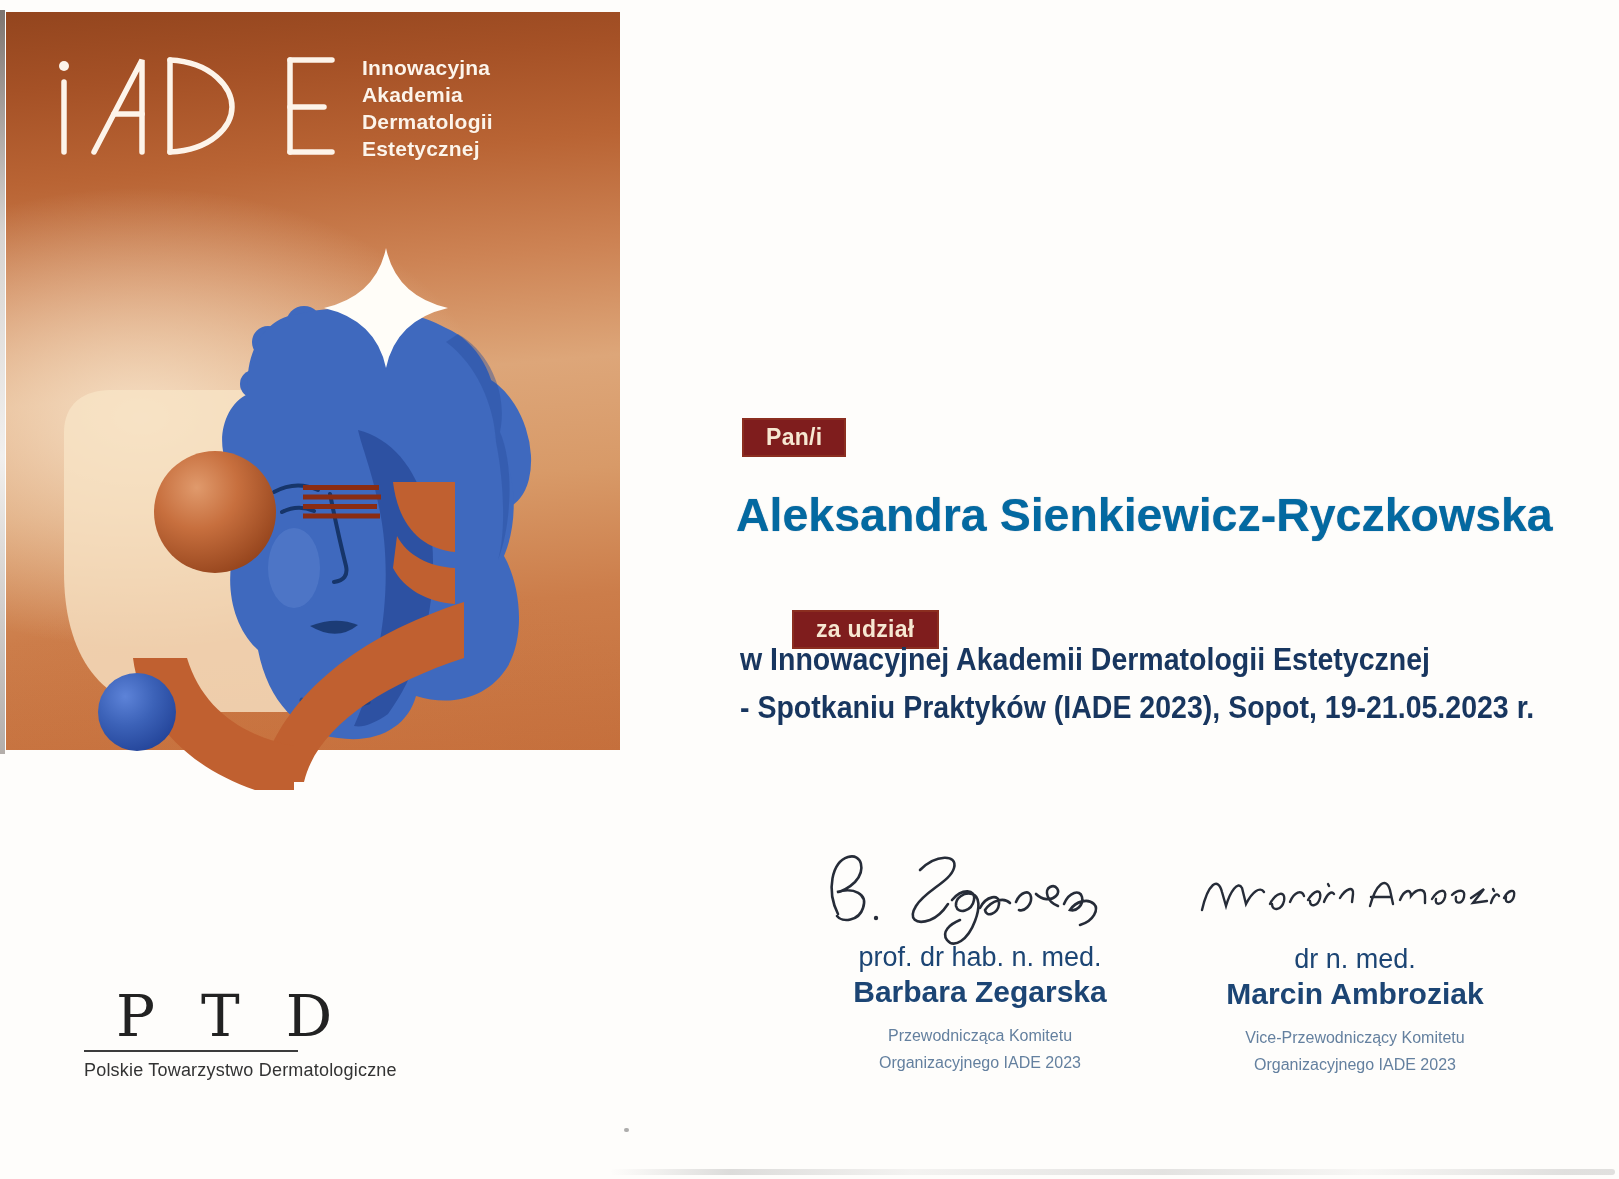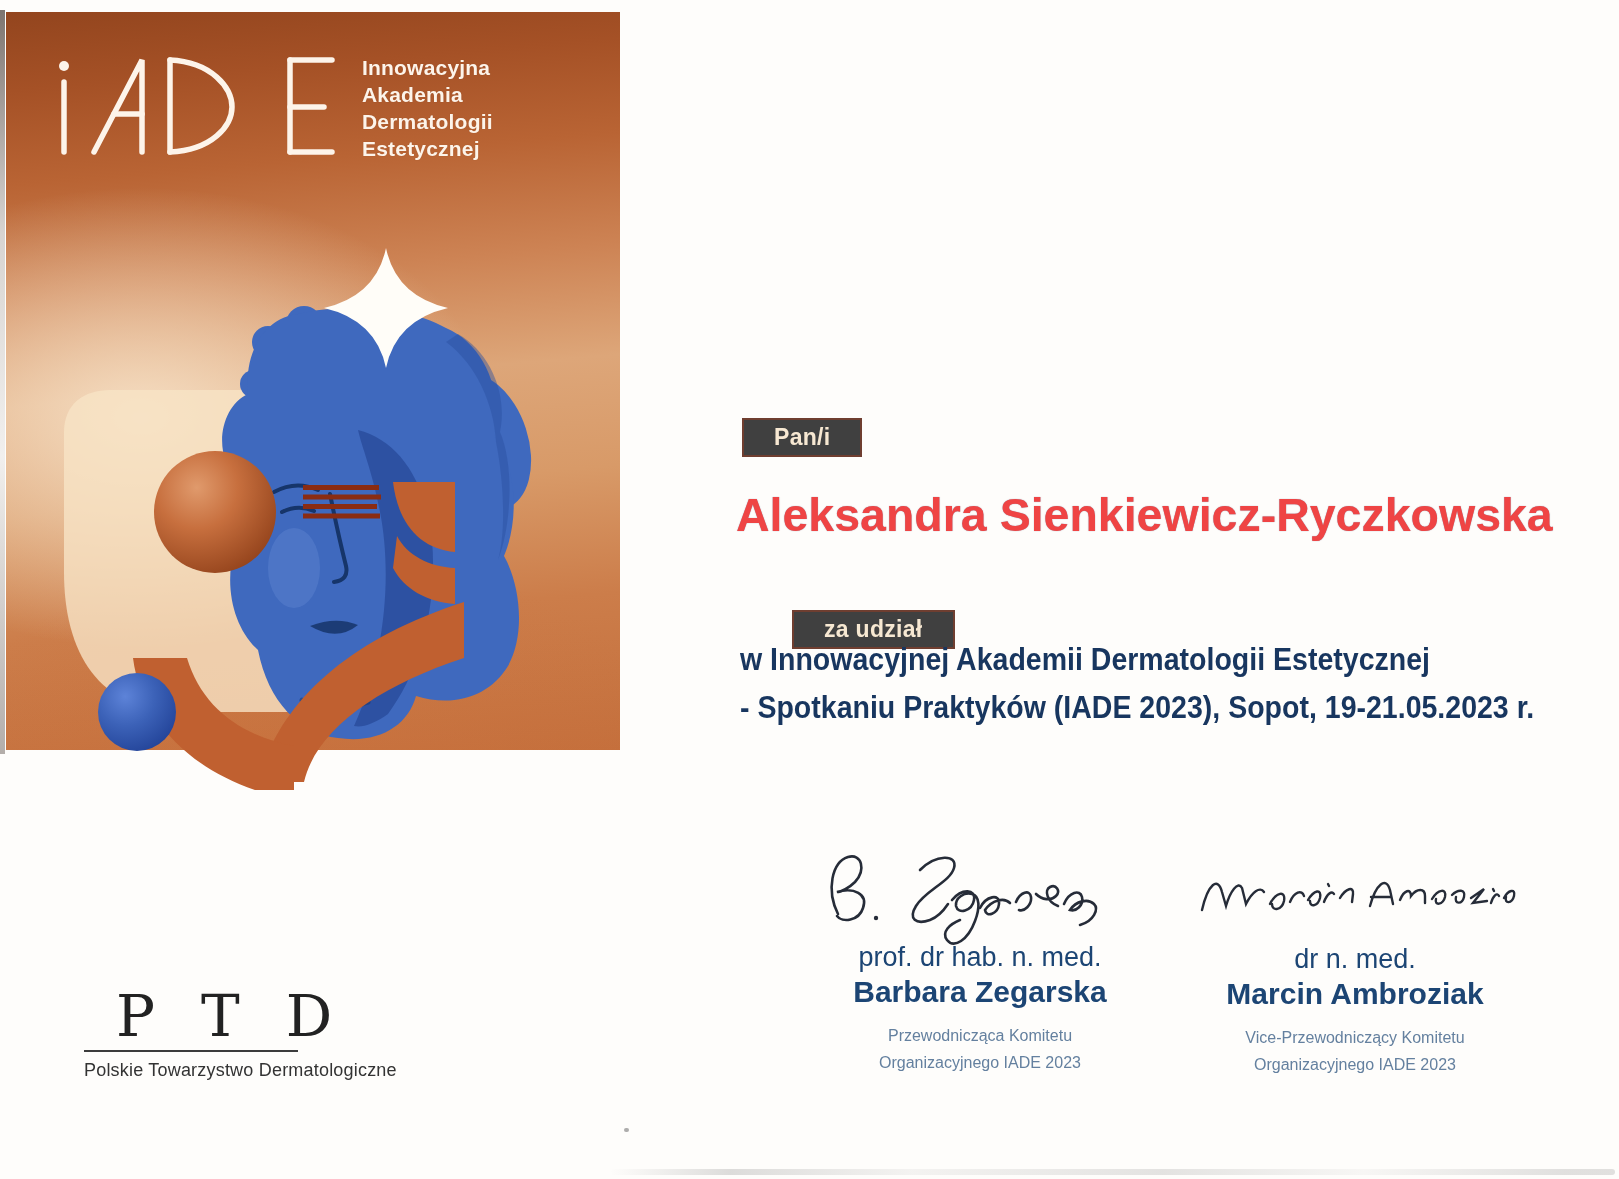--- a/index.html
+++ b/index.html
@@ -26,30 +26,30 @@
     text-shadow:0 0 1px rgba(120,60,30,.4);
   }
   .illus{position:absolute;left:6px;top:12px;pointer-events:none;}
   
   .cert-title{
     position:absolute;left:720px;top:90px;
     font-size:76px;font-weight:bold;letter-spacing:32px;color:#24528b;
     text-shadow:0 0 1px #16375f;white-space:nowrap;
   }
   .badge{
-    position:absolute;background:#404040;color:#f7e8d2;
+    position:absolute;background:#7f1d1d;color:#f7e8d2;
     font-size:23px;font-weight:bold;letter-spacing:.3px;
-    padding:6px 32px;box-shadow:inset 0 0 0 2px rgba(150,60,35,.55);
+    padding:6px 24px;box-shadow:inset 0 0 0 2px rgba(150,60,35,.55);
     white-space:nowrap;
   }
   .badge-pani{left:742px;top:418px;}
   .badge-udzial{left:792px;top:610px;}
   .recipient-name{
     position:absolute;left:736px;top:488px;
-    font-size:46.5px;font-weight:bold;color:#ef4444;white-space:nowrap;
+    font-size:46.5px;font-weight:bold;color:#0369a1;white-space:nowrap;
     text-shadow:0 0 1px rgba(20,50,100,.5);
   }
   .event-lines{position:absolute;left:740px;top:636px;color:#18365f;}
   .event-line{
     font-size:31px;font-weight:bold;line-height:48px;white-space:nowrap;
     transform:scaleX(.92);transform-origin:left center;
   }
   
   .sig-svg{position:absolute;}
   .sig-left-svg{left:808px;top:826px;}

